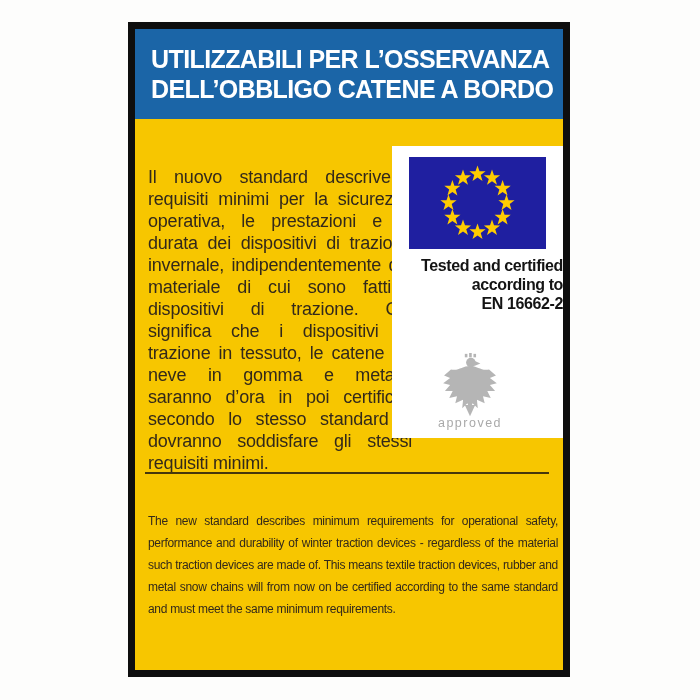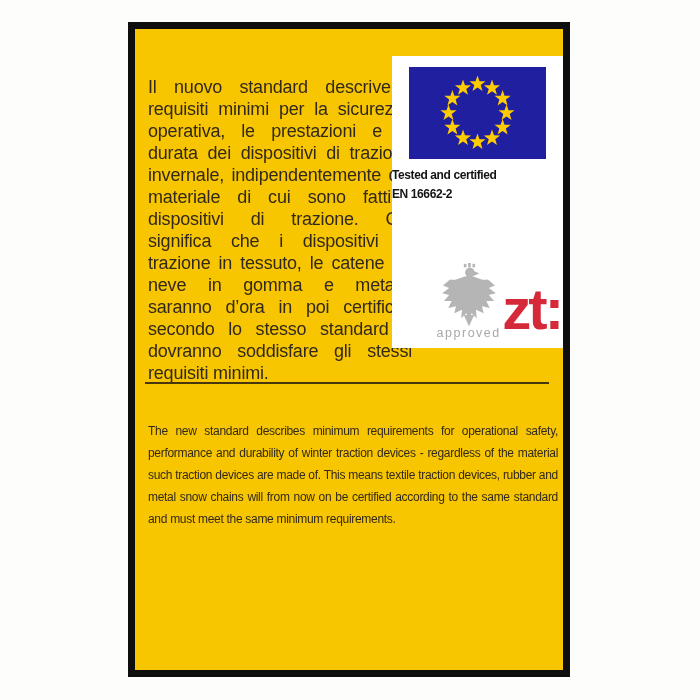--- a/index.html
+++ b/index.html
@@ -54,23 +54,23 @@
     width: 171px; height: 292px;
     background: #ffffff;
   }
   .eu-flag {
     display: block;
     margin: 11px auto 0 auto;
     width: 137px; height: 92px;
   }
   .cert-text {
     margin-top: 7px;
-    text-align: left;
+    text-align: right;
     font-weight: bold;
-    font-size: 12px;
+    font-size: 16px;
     line-height: 19px;
     letter-spacing: -0.4px;
     color: #141414;
   }
   .approval-row {
     position: absolute;
     left: 2px; right: 2px; bottom: 8px;
     display: flex;
     align-items: flex-end;
     margin-left: 41px;
@@ -113,20 +113,24 @@
     letter-spacing: -0.3px;
     color: #33291a;
   }
 </style>
 </head>
 <body>
 
 <div class="stage">
   <div class="card">
 
+    <div class="card-header">
+      <div>UTILIZZABILI PER L’OSSERVANZA</div>
+      <div>DELL’OBBLIGO CATENE A BORDO</div>
+    </div>
 
     <div class="card-body">
 
       <p class="italian-par">Il nuovo standard descrive i requisiti minimi per la sicurezza operativa, le prestazioni e la durata dei dispositivi di trazione invernale, indipendentemente dal materiale di cui sono fatti i dispositivi di trazione. Ciò significa che i dispositivi di trazione in tessuto, le catene da neve in gomma e metallo saranno d’ora in poi certificati secondo lo stesso standard e dovranno soddisfare gli stessi requisiti minimi.</p>
 
       <div class="cert-box">
 
         <svg class="eu-flag" viewBox="0 0 137 92" xmlns="http://www.w3.org/2000/svg">
           <defs>
             <polygon id="star" fill="#ffcc00" points="0,-8.5 2,-2.75 8.08,-2.63 3.23,1.05 5,6.88 0,3.4 -5,6.88 -3.23,1.05 -8.08,-2.63 -2,-2.75"></polygon>
@@ -141,20 +145,21 @@
           <use href="#star" transform="translate(68.5,75)"></use>
           <use href="#star" transform="translate(54,71.1)"></use>
           <use href="#star" transform="translate(43.4,60.5)"></use>
           <use href="#star" transform="translate(39.5,46)"></use>
           <use href="#star" transform="translate(43.4,31.5)"></use>
           <use href="#star" transform="translate(54,20.9)"></use>
         </svg>
 
         <div class="cert-text">
           <div>Tested and certified</div>
+          <div>according to</div>
           <div>EN 16662-2</div>
         </div>
 
         <div class="approval-row">
           <div class="eagle-wrap">
             <svg class="eagle-svg" viewBox="0 0 70 74" xmlns="http://www.w3.org/2000/svg">
               <g fill="#b5b5b5">
                 <rect x="29" y="1" width="3" height="4"></rect>
                 <rect x="34" y="0" width="3" height="5"></rect>
                 <rect x="39" y="1" width="3" height="4"></rect>
@@ -166,21 +171,20 @@
                          L 11 52 L 20 50 L 18 58 L 27 54
                          L 26 64 L 32 58 L 35 66 L 38 58 L 44 64
                          L 43 54 L 52 58 L 50 50 L 59 52
                          L 55 44 L 64 44 L 58 37 L 66 35 L 58 29 L 65 26
                          L 57 19 C 48 21, 44 15, 35 15 Z"></path>
                 <polygon points="29,60 41,60 35,73"></polygon>
               </g>
             </svg>
             <div class="approved-label">approved</div>
           </div>
-          <div class="zt-logo">zt:</div>
         </div>
 
       </div>
 
       <hr class="divider">
 
       <p class="english-par">The new standard describes minimum requirements for operational safety, performance and durability of winter traction devices - regardless of the material such traction devices are made of. This means textile traction devices, rubber and metal snow chains will from now on be certified according to the same standard and must meet the same minimum requirements.</p>
 
     </div>
   </div>

